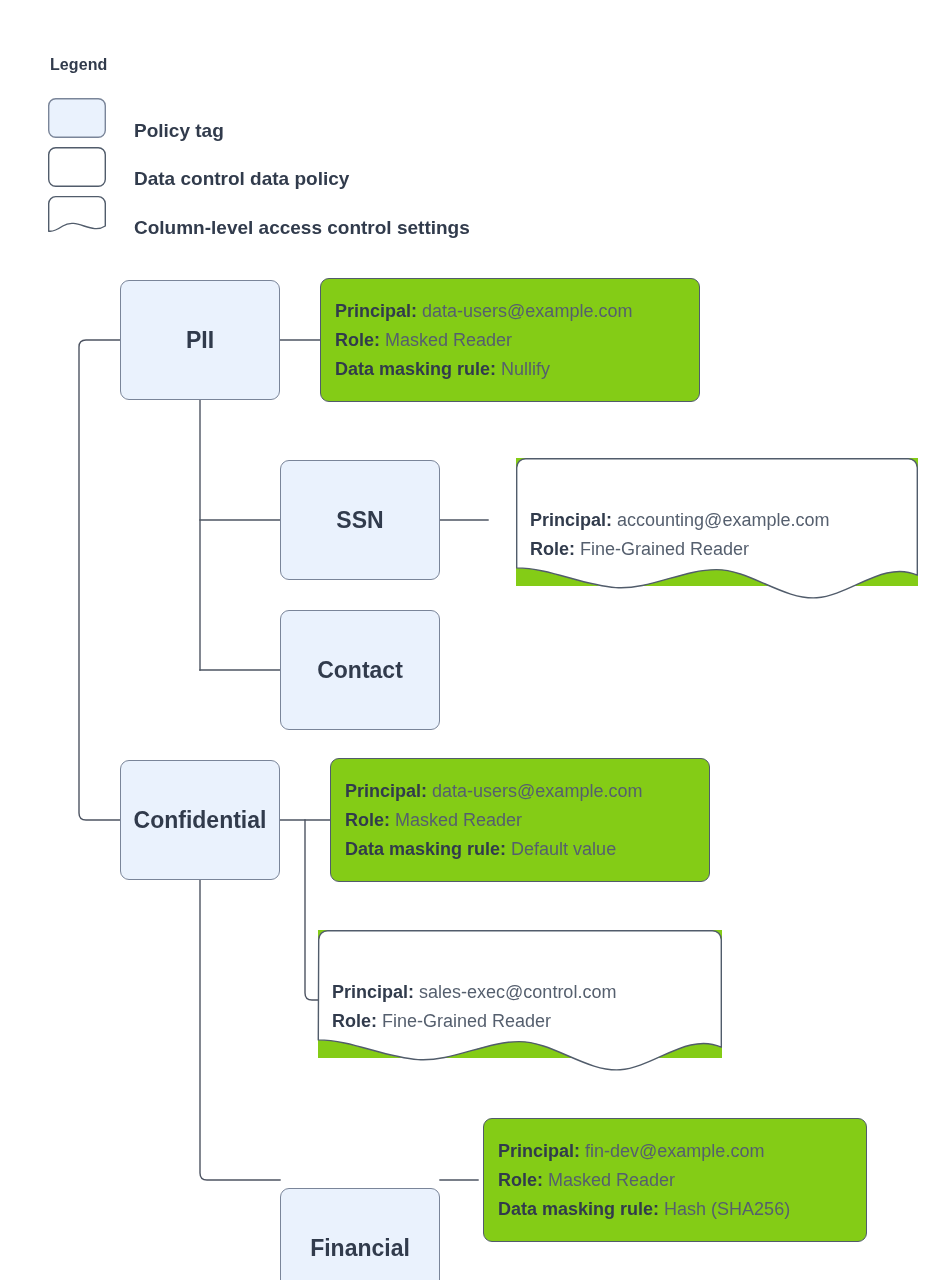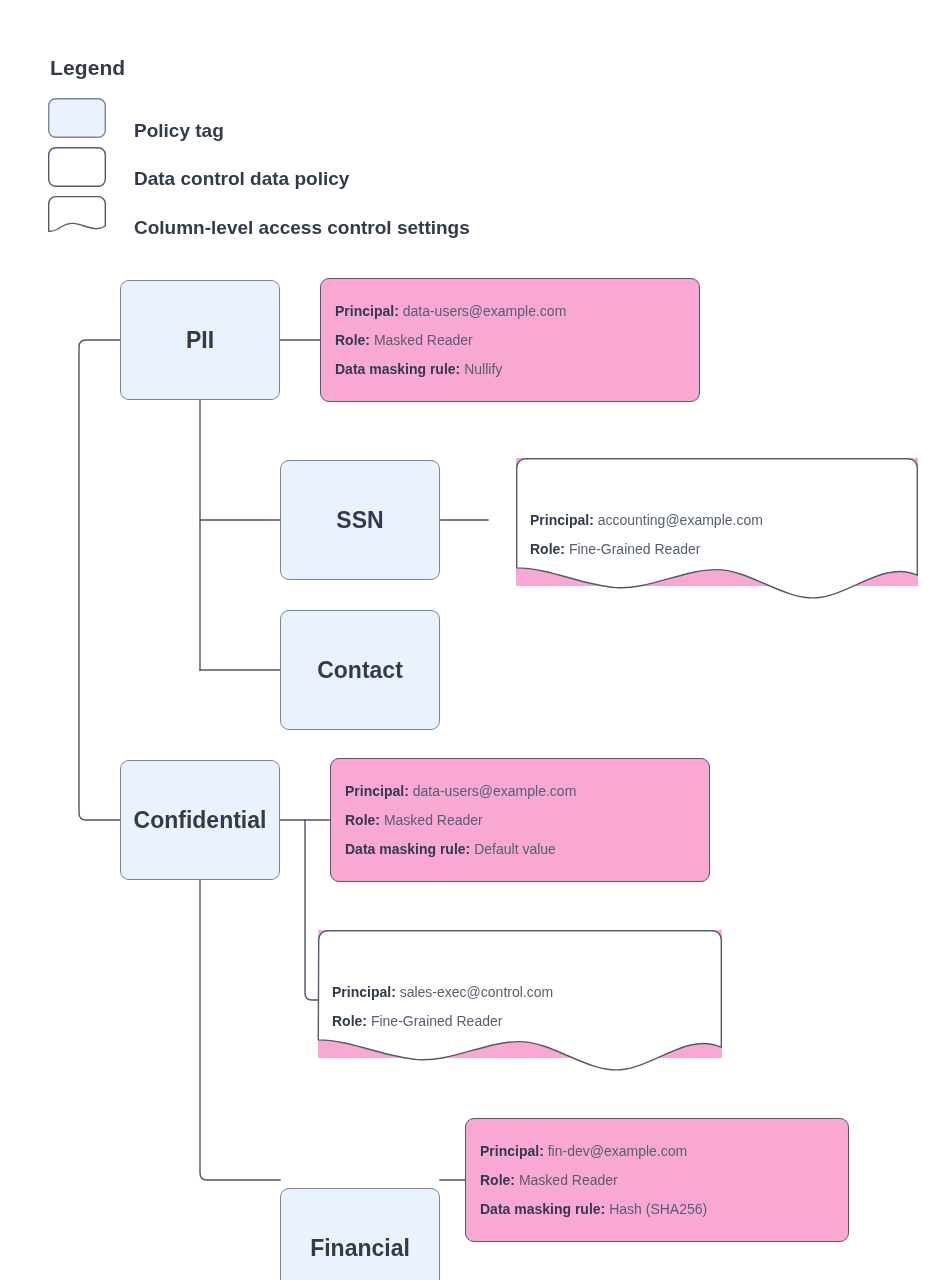--- a/index.html
+++ b/index.html
@@ -26,21 +26,21 @@
     top: 0;
     left: 0;
     width: 930px;
     height: 1280px;
   }
   
   .legend-title {
     position: absolute;
     left: 50px;
     top: 56px;
-    font-size: 21px;
+    font-size: 16px;
     font-weight: bold;
     letter-spacing: 0.1px;
     color: #313b4c;
   }
   .legend-label {
     position: absolute;
     left: 134px;
     font-size: 19px;
     font-weight: bold;
     color: #313b4c;
@@ -65,22 +65,22 @@
     justify-content: center;
     font-size: 23px;
     font-weight: bold;
     color: #313b4c;
   }
 
   
   .callout {
     position: absolute;
     box-sizing: border-box;
-    background: #f9a8d4;
-    font-size: 14px;
+    background: #84cc16;
+    font-size: 18px;
     line-height: 29px;
     color: #555f6e;
   }
   .callout.plain {
     border: 1.4px solid #515c6b;
     border-radius: 9px;
   }
   .callout-inner {
     position: absolute;
     left: 14px;
@@ -231,21 +231,21 @@
         <span class="k">Principal:</span> 
         <span>sales-exec@control.com</span>
       </div>
       <div>
         <span class="k">Role:</span> 
         <span>Fine-Grained Reader</span>
       </div>
     </div>
   </div>
 
-  <div class="callout plain" style="left:465px; top:1118px; width:384px; height:124px;">
+  <div class="callout plain" style="left:483px; top:1118px; width:384px; height:124px;">
     <div class="callout-inner">
       <div>
         <span class="k">Principal:</span> 
         <span>fin-dev@example.com</span>
       </div>
       <div>
         <span class="k">Role:</span> 
         <span>Masked Reader</span>
       </div>
       <div>

